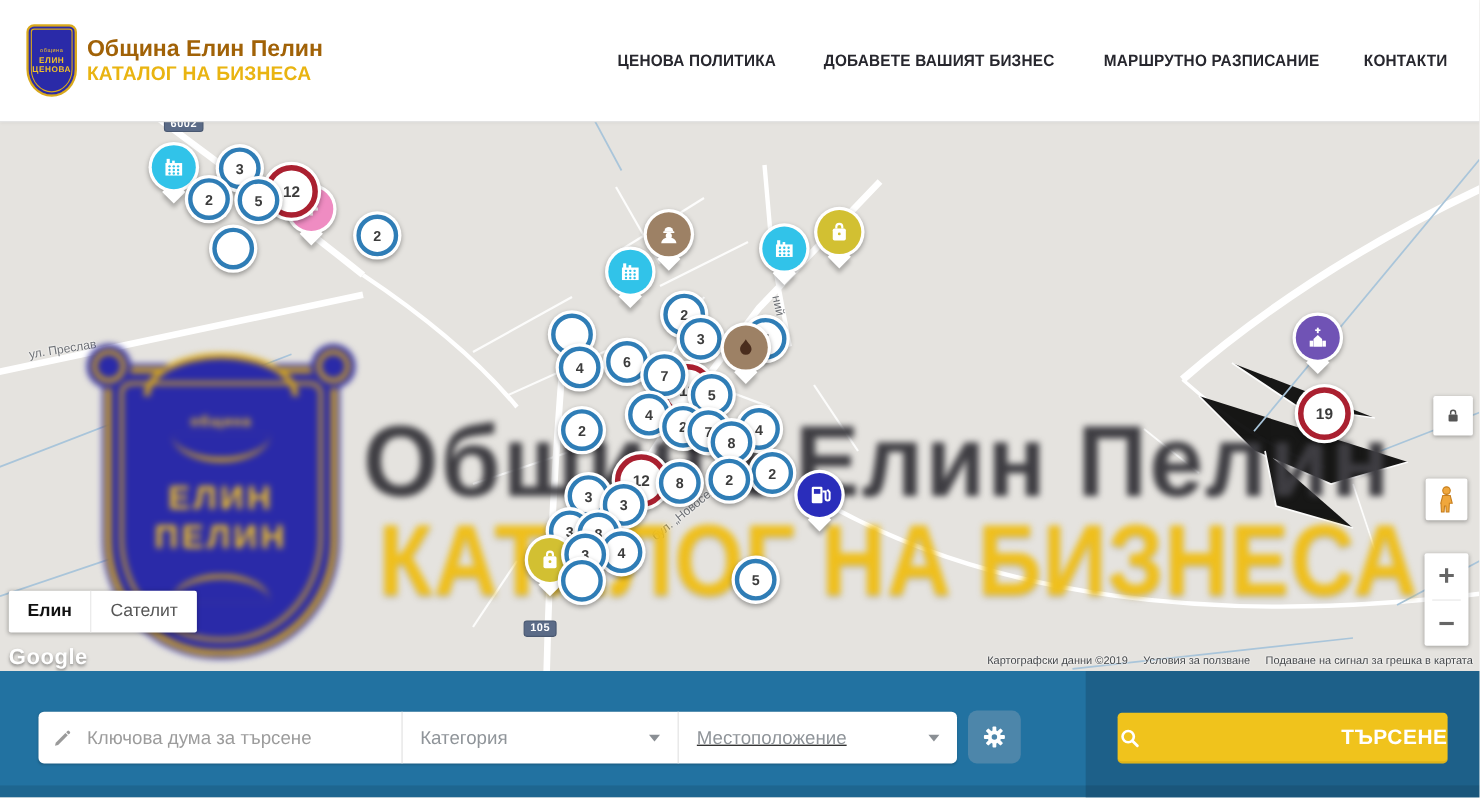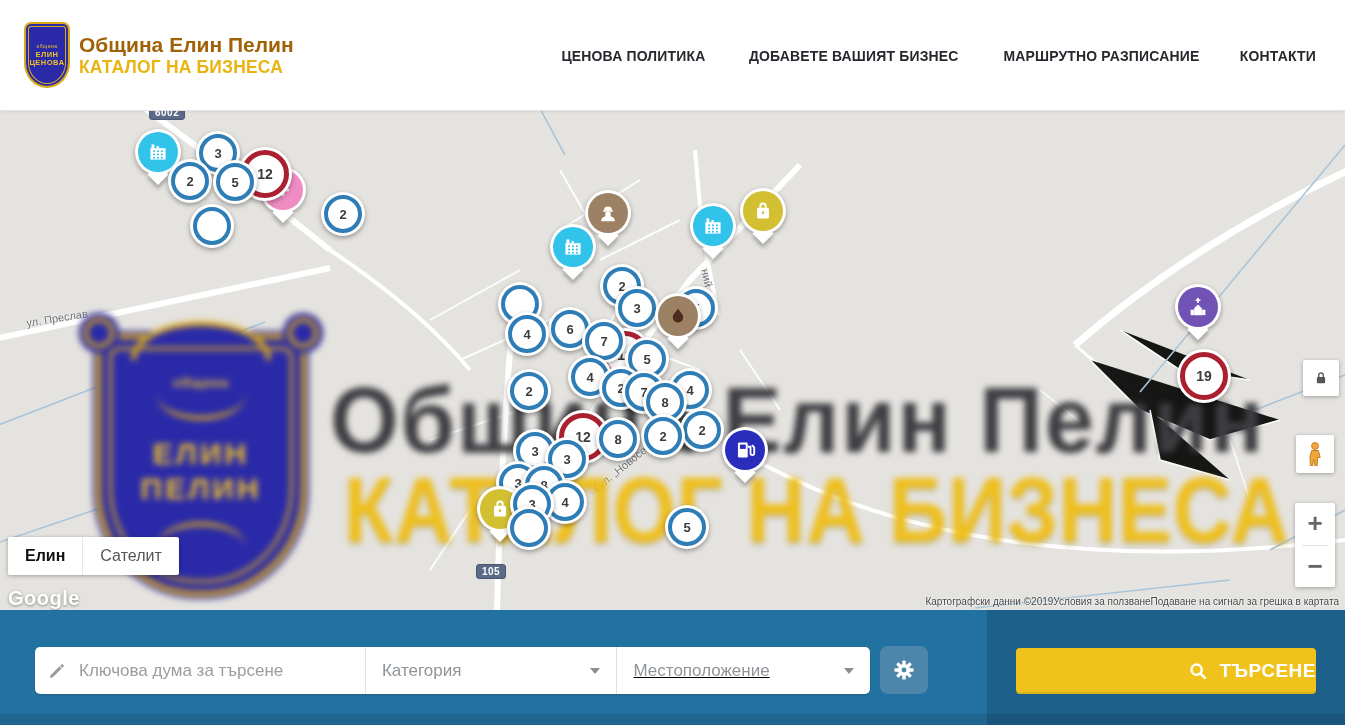--- a/index.html
+++ b/index.html
@@ -107,21 +107,21 @@
   .maptype{position:absolute;left:8px;top:427px;z-index:30;display:flex;
     background:#fff;border-radius:2px;box-shadow:0 1px 4px rgba(0,0,0,.3);height:38px;}
   .maptype .mt{display:flex;align-items:center;padding:0 17px;font-size:16px;cursor:pointer;}
   .maptype .mt.active{font-weight:bold;color:#111;}
   .maptype .mt.idle{color:#565656;border-left:1px solid #e6e6e6;}
   .google-logo{
     position:absolute;left:8px;top:477px;z-index:30;color:#fff;font-size:20px;font-weight:bold;
     letter-spacing:.5px;text-shadow:0 1px 3px rgba(68,68,68,.6);
   }
   .attribution{
-    position:absolute;right:6px;bottom:3px;z-index:30;display:flex;
+    position:absolute;right:6px;bottom:3px;z-index:30;display:flex;gap:14px;
     font-size:10px;color:#44474a;text-shadow:0 0 2px #fff,0 0 2px #fff;
   }
   .attribution span{cursor:pointer;}
   .ctl{position:absolute;background:#fff;box-shadow:0 1px 4px rgba(0,0,0,.3);border-radius:2px;z-index:30;
     display:flex;align-items:center;justify-content:center;cursor:pointer;}
   .ctl-lock{left:1303px;top:250px;width:36px;height:36px;}
   .ctl-pegman{left:1296px;top:325px;width:38px;height:38px;}
   .zoombox{position:absolute;left:1295px;top:393px;width:40px;height:84px;background:#fff;border-radius:2px;
     box-shadow:0 1px 4px rgba(0,0,0,.3);z-index:30;display:flex;flex-direction:column;}
   .zoombtn{flex:1;display:flex;align-items:center;justify-content:center;font-size:26px;font-weight:bold;color:#666;cursor:pointer;}
@@ -142,21 +142,21 @@
   .kw-input{border:none;outline:none;font-size:17px;color:#444;width:250px;margin-left:10px;font-family:"Liberation Sans",sans-serif;}
   .kw-input::placeholder{color:#9c9c9c;}
   .dd-label{font-size:17px;color:#8f9499;}
   .caret{width:0;height:0;border-left:5px solid transparent;border-right:5px solid transparent;border-top:6px solid #8a8f94;}
   .gearbtn{
     position:absolute;left:880px;top:36px;width:48px;height:48px;background:#4d86aa;border-radius:8px;
     display:flex;align-items:center;justify-content:center;cursor:pointer;
   }
   .searchbtn{
     position:absolute;left:1016px;top:38px;width:300px;height:46px;background:#f0c31c;border-radius:4px;
-    display:flex;align-items:center;justify-content:flex-end;gap:10px;cursor:pointer;
+    display:flex;align-items:center;justify-content:space-between;gap:10px;cursor:pointer;
     box-shadow:inset 0 -2px 0 rgba(0,0,0,.08);
   }
   .searchbtn span{font-size:19px;font-weight:bold;color:#fff;letter-spacing:.5px;}
 </style>
 </head>
 <body>
 
 <div class="header">
   <div class="brand">
     <div class="mini-shield">

